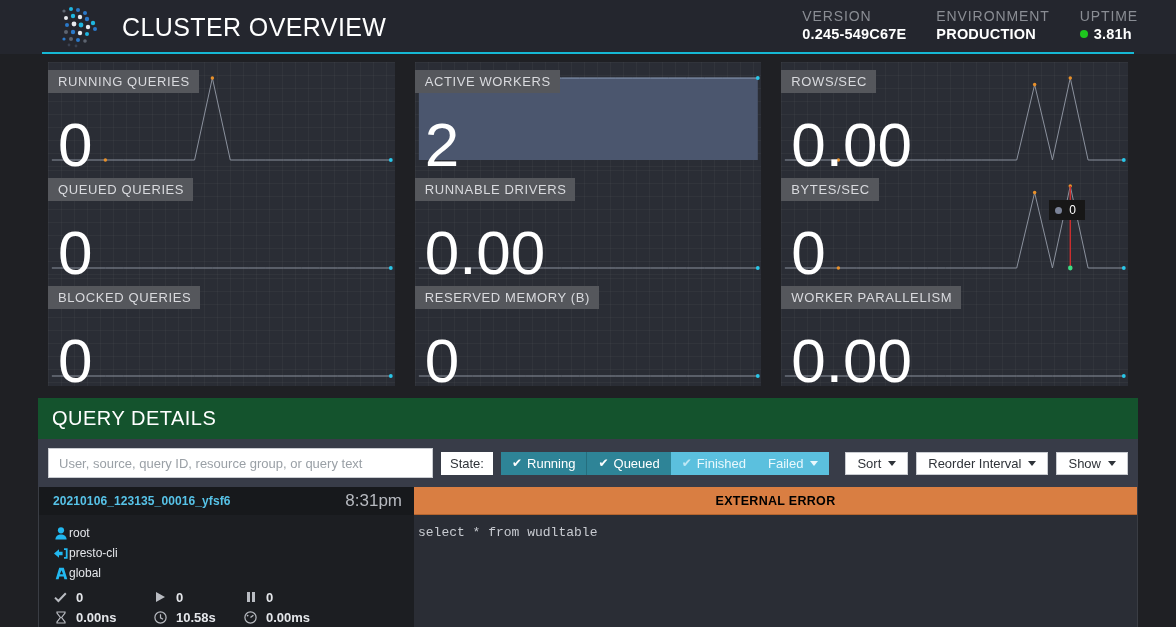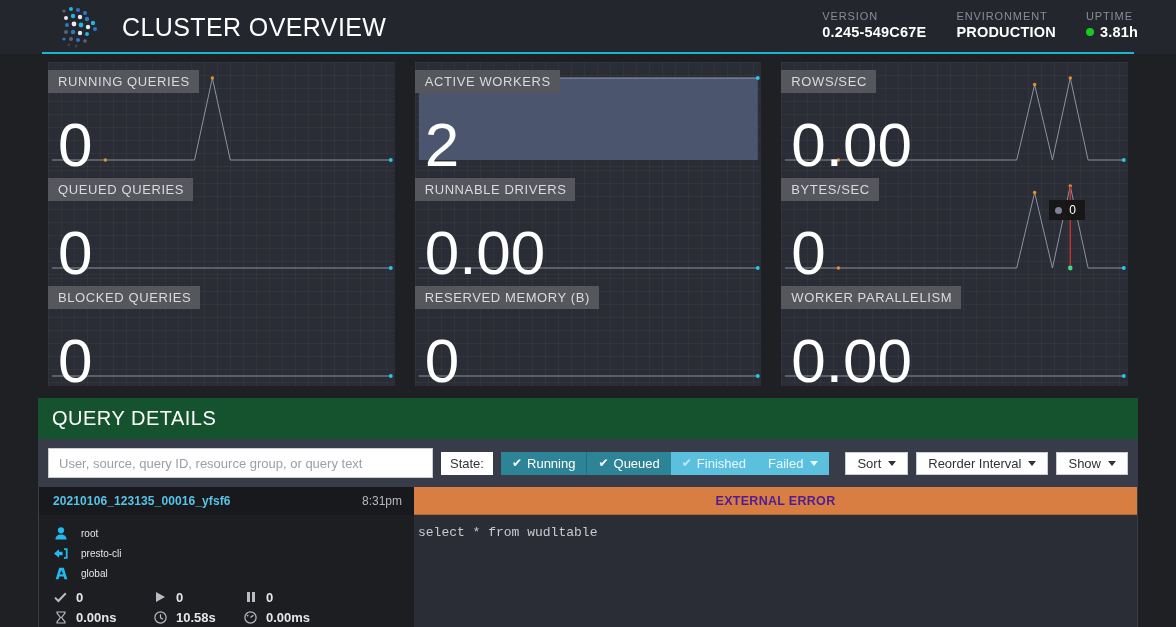--- a/index.html
+++ b/index.html
@@ -31,21 +31,21 @@
   .header-meta {
     margin-left: auto;
     display: flex;
     gap: 30px;
     align-items: flex-start;
     padding-bottom: 4px;
   }
   .meta-block { display: flex; flex-direction: column; gap: 2px; }
   .meta-label {
     color: #8a8d94;
-    font-size: 11px;
+    font-size: 14px;
     letter-spacing: 0.9px;
     text-transform: uppercase;
   }
   .meta-value {
     color: #ffffff;
     font-size: 14.5px;
     font-weight: bold;
     letter-spacing: 0.2px;
     white-space: nowrap;
   }
@@ -209,27 +209,27 @@
     align-items: center;
     justify-content: space-between;
     padding: 0 12px 0 14px;
   }
   .query-id {
     color: #57c3e8;
     font-size: 12px;
     font-weight: bold;
     letter-spacing: 0.1px;
   }
-  .query-time { color: #b6b9bf; font-size: 12px; text-align: right; }
+  .query-time { color: #b6b9bf; font-size: 17px; text-align: right; }
   .query-meta { padding: 8px 0 0 14px; }
   .meta-line {
-    display: flex; align-items: center; gap: 12px;
+    display: flex; align-items: center; gap: 0;
     height: 20px;
     color: #e4e6ea;
-    font-size: 10px;
+    font-size: 12px;
   }
   .meta-icon {
     width: 16px; display: flex; align-items: center; justify-content: center;
     color: #22b8f0;
   }
   .stat-grid {
     display: grid;
     grid-template-columns: 100px 90px 1fr;
     row-gap: 0;
     padding-top: 4px;
@@ -242,21 +242,21 @@
     font-weight: bold;
   }
   .stat-cell .s-icon {
     width: 15px; display: flex; align-items: center; justify-content: center;
     color: #b9bcc2;
   }
   .query-right { flex: 1; background: #2a2d35; }
   .error-banner {
     height: 28px;
     background: #d97e42;
-    color: #4c1d95;
+    color: #000000;
     font-size: 12.5px;
     font-weight: bold;
     letter-spacing: 0.3px;
     display: flex; align-items: center; justify-content: center;
     border-bottom: 1px solid #b5652f;
   }
   .query-sql {
     padding: 10px 0 0 4px;
     color: #c8cbd1;
     font-family: "Liberation Mono", monospace;

